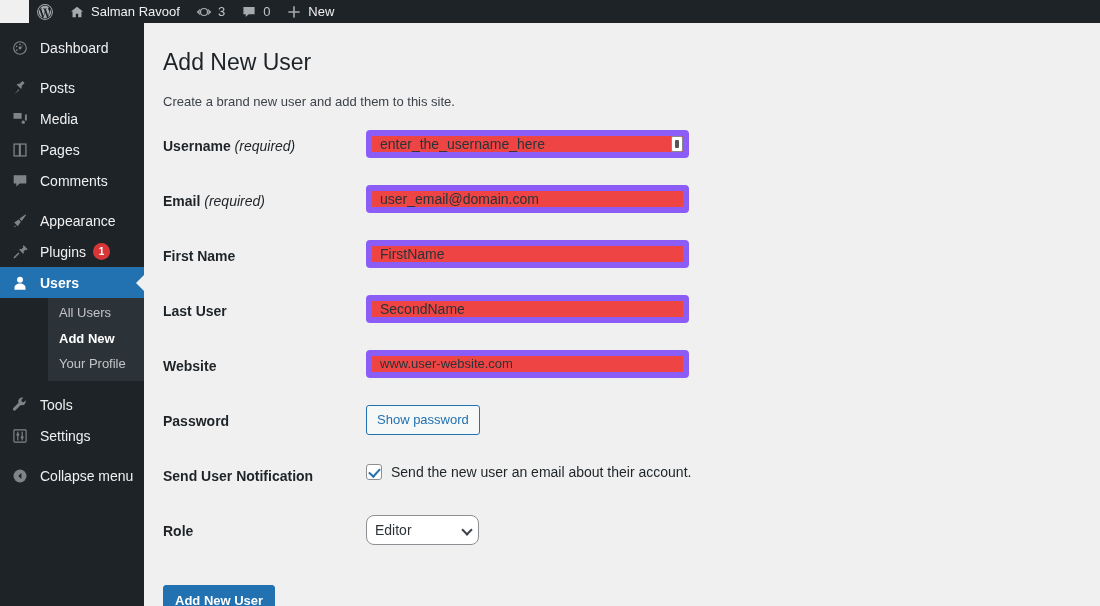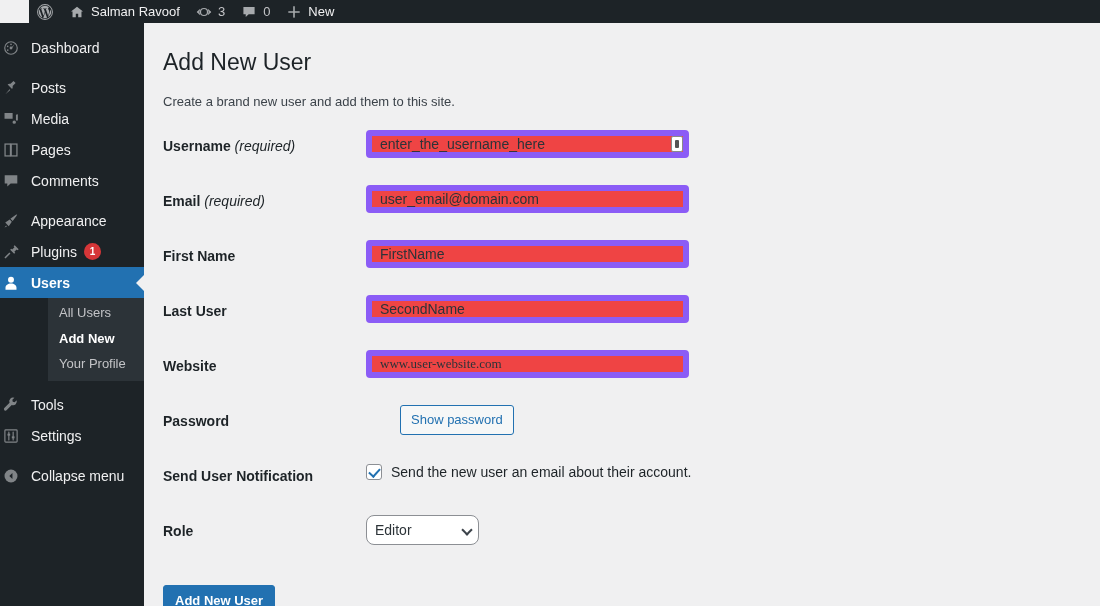--- a/index.html
+++ b/index.html
@@ -37,20 +37,21 @@
   #adminmenuwrap {
     position: absolute; top: 23px; left: 0;
     width: 144px; height: 583px;
     background: #1d2327;
     z-index: 20;
   }
   .menu-top {
     position: relative;
     display: flex; align-items: center;
     height: 31px;
+    padding-left: 9px;
     color: #f0f0f1;
     font-size: 14px;
   }
   .menu-top .mt-icon {
     width: 22px; height: 20px;
     display: inline-flex; align-items: center; justify-content: center;
     margin-right: 9px;
     opacity: .72;
     flex: 0 0 22px;
   }
@@ -139,21 +140,21 @@
     border: 6px solid #8b5cf6;
     border-radius: 4px;
     background: #ef4444;
     color: #2c3338;
     font-family: "Liberation Sans", sans-serif;
     font-size: 14px;
     line-height: 26px;
     outline: none;
   }
   .txt.mono {
-    font-family: Liberation Serif, serif;
+    font-family: Liberation Sans, sans-serif;
     font-size: 13px;
   }
   .txt-wrap { position: relative; width: 323px; }
   .autofill-ico {
     position: absolute; right: 6px; top: 50%;
     margin-top: -8px;
     width: 12px; height: 16px;
     border: 1px solid #8a8a8a;
     border-radius: 2px;
     background: #fff;
@@ -171,21 +172,20 @@
     padding: 0 10px;
     height: 30px;
     line-height: 28px;
     border: 1px solid #2271b1;
     border-radius: 3px;
     background: #f6f7f7;
     color: #2271b1;
     font-size: 13px;
     font-family: "Liberation Sans", sans-serif;
     cursor: pointer;
-    margin-left: 34px;
   }
   .btn-primary {
     display: inline-block;
     padding: 0 11px;
     height: 30px;
     line-height: 30px;
     border: 1px solid #2271b1;
     border-radius: 3px;
     background: #2271b1;
     color: #fff;

